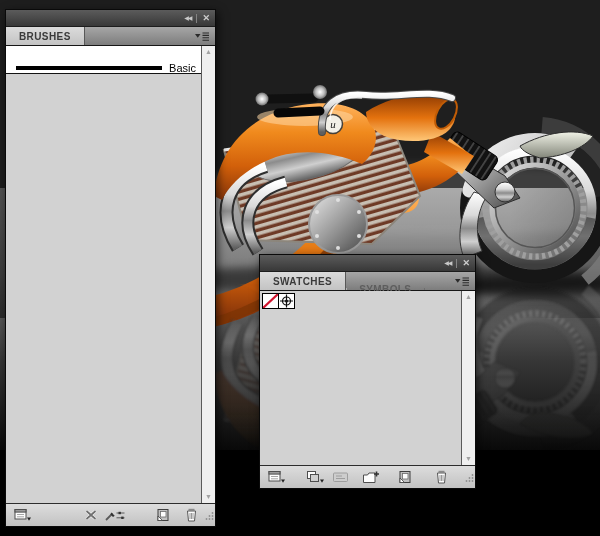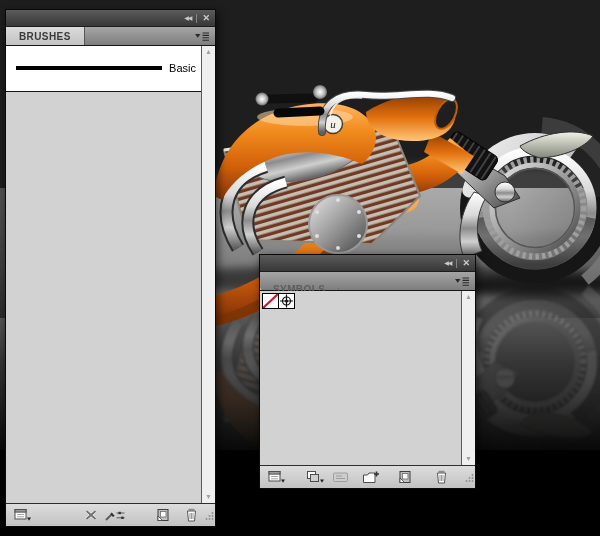--- a/index.html
+++ b/index.html
@@ -23,21 +23,21 @@
   .tab.active{background:linear-gradient(#dbdbdb,#c3c3c3);color:#3a3a3a;border-right:1px solid #585858;}
   .tab.inactive{color:#5e5e5e;border-right:1px solid #6d6d6d;box-shadow:inset 1px 0 0 #b2b2b2;margin-top:16px;}
   .tab-fill{flex:1;display:flex;justify-content:flex-end;align-items:center;padding-right:5px;}
   .panel-menu{cursor:pointer;display:flex;align-items:center;}
   .body{flex:1;display:flex;overflow:hidden;background:#d2d2d2;}
   .content{flex:1;display:flex;flex-direction:column;overflow:hidden;}
   .scrollbar{flex:0 0 13px;background:#efefef;border-left:1px solid #5a5a5a;
     display:flex;flex-direction:column;justify-content:space-between;align-items:center;}
   .sb-btn{height:12px;line-height:12px;font-size:7px;color:#a2a2a2;width:100%;text-align:center;cursor:pointer;}
   .sb-track{flex:1;width:100%;}
-  .brush-list{background:#ffffff;border-bottom:1px solid #141414;height:46px;
+  .brush-list{background:#ffffff;border-bottom:1px solid #141414;height:28px;
     padding:10px 5px 0 10px;box-sizing:border-box;}
   .brush-row{display:flex;align-items:center;height:24px;cursor:pointer;}
   .brush-stroke{flex:1;height:4px;background:#000;margin-right:7px;}
   .brush-label{font-size:11px;color:#000;}
   .swatch-row{padding:2px 0 0 2px;display:flex;}
   .swatch{width:15px;height:14px;background:#fff;border:1px solid #000;cursor:pointer;
     display:flex;align-items:center;justify-content:center;overflow:hidden;}
   .swatch + .swatch{margin-left:-1px;}
   .bottombar{flex:0 0 22px;height:22px;background:linear-gradient(#dddddd,#c2c2c2);
     border-top:1px solid #2d2d2d;display:flex;align-items:center;position:relative;}
@@ -297,20 +297,21 @@
   </div>
 </div>
 
 <div class="panel" style="left:259px;top:254px;width:215px;height:233px;">
   <div class="titlebar">
     <span class="tb-collapse">◀◀</span>
     <span class="tb-sep"></span>
     <span class="tb-close">✕</span>
   </div>
   <div class="tabbar">
+    <div class="tab active">SWATCHES</div>
     <div class="tab inactive">SYMBOLS</div>
     <div class="tab-fill">
       <span class="panel-menu">
         <svg width="16" height="11" viewBox="0 0 16 11">
           <path d="M1,3 l5.5,0 l-2.75,3.8 z" fill="#2b2b2b"></path>
           <path d="M8.5,2 h6.5 M8.5,4.4 h6.5 M8.5,6.8 h6.5 M8.5,9.2 h6.5" stroke="#2b2b2b" stroke-width="1.1"></path>
         </svg>
       </span>
     </div>
   </div>

